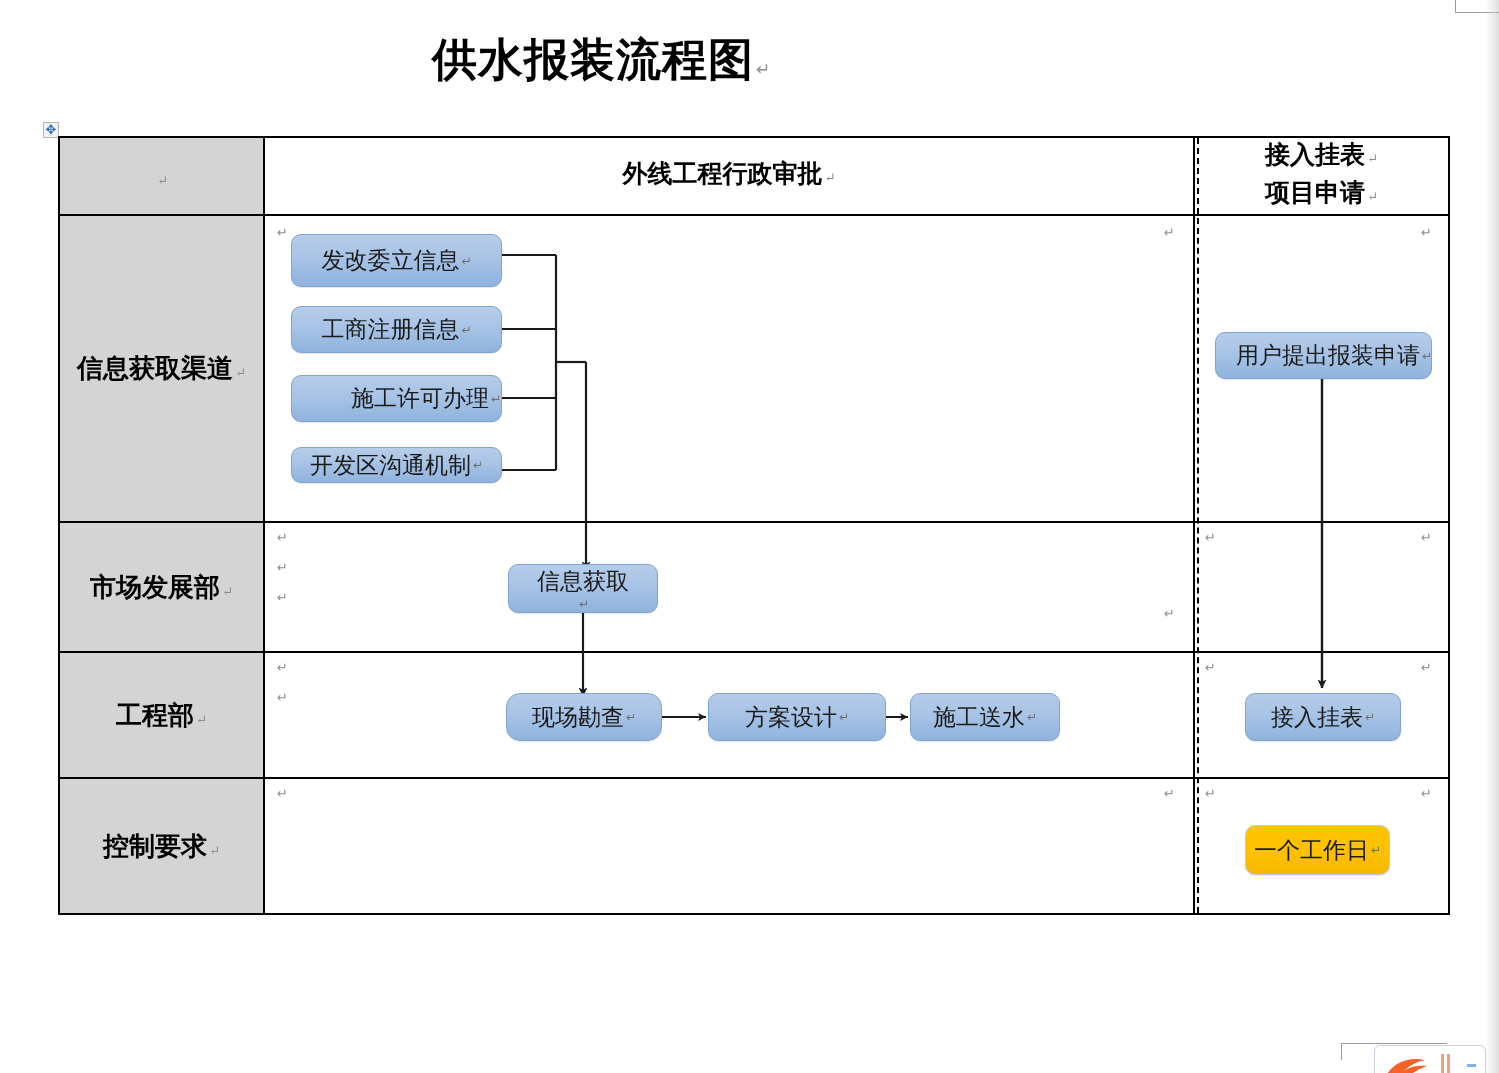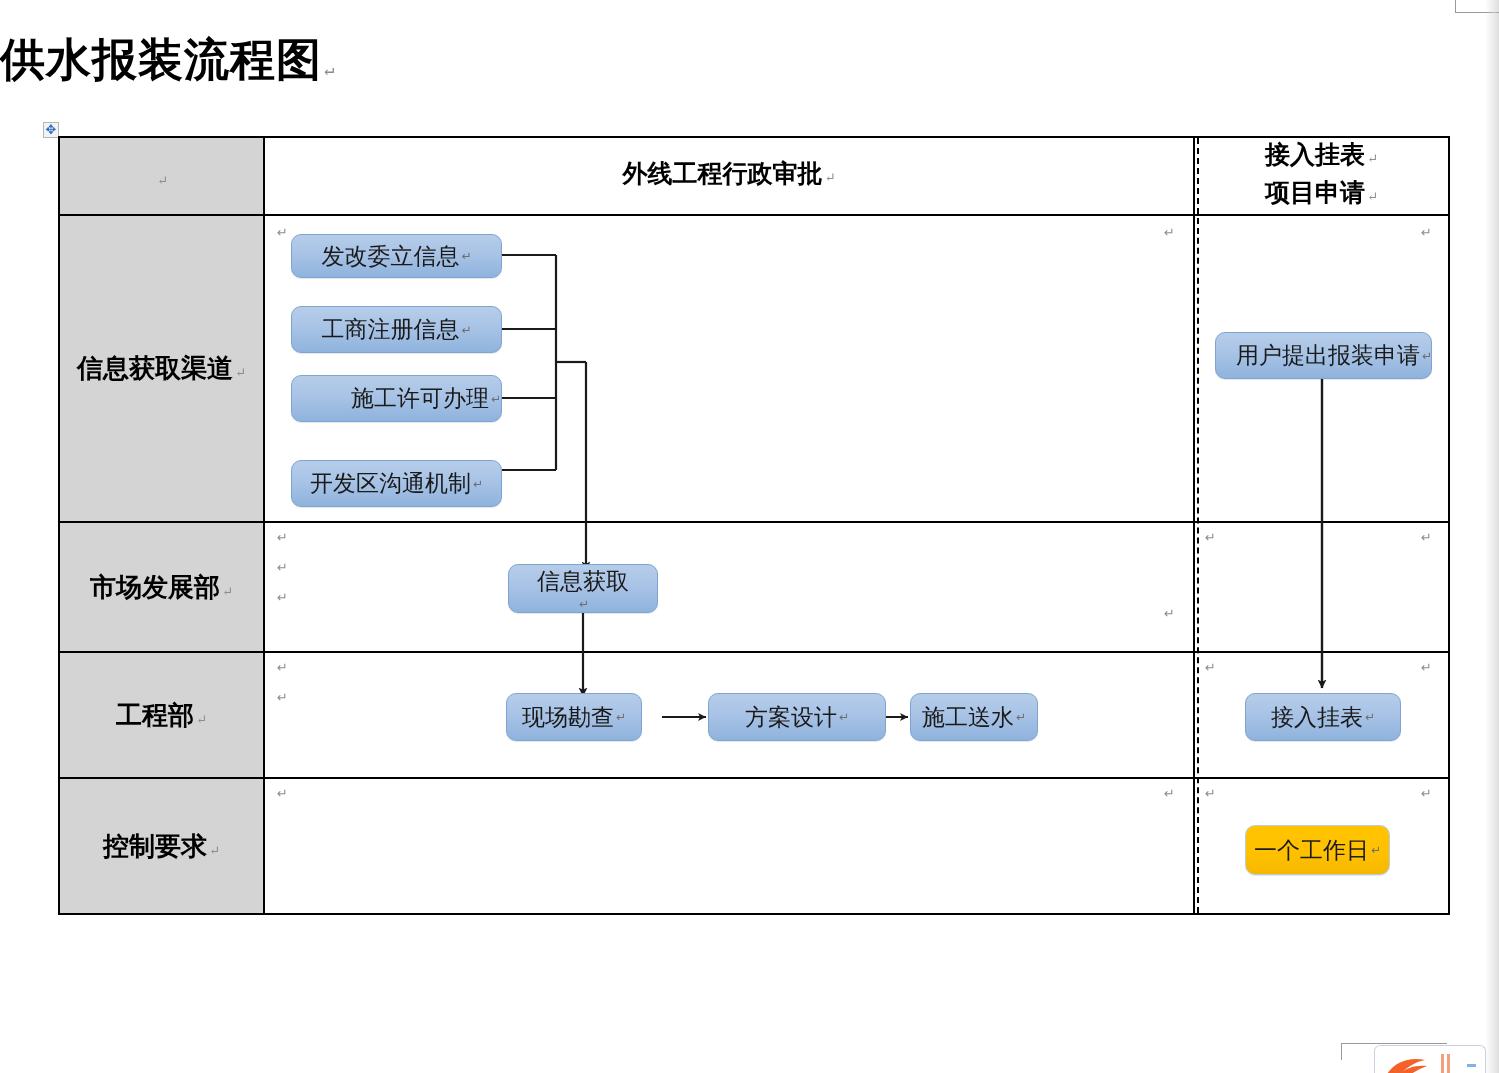--- a/index.html
+++ b/index.html
@@ -34,22 +34,22 @@
     height: 1073px;
     background: linear-gradient(to right, rgba(255,255,255,0), rgba(215,215,215,0.55) 70%, rgba(160,160,160,0.35));
   }
 
   
   #doc-title {
     position: absolute;
     left: 0;
     top: 30px;
     width: 1203px;
-    text-align: left;
-    font-family: Liberation Mono, monospace;
+    text-align: center;
+    font-family: Liberation Sans, sans-serif;
     font-weight: bold;
     font-size: 45px;
     letter-spacing: 1px;
     white-space: nowrap;
   }
   #doc-title .pilcrow {
     font-weight: normal;
     font-size: 17px;
     color: #8c8c8c;
     vertical-align: baseline;
@@ -346,56 +346,56 @@
 
   <path d="M583,613 V696" stroke="#1a1a1a" stroke-width="2.2" fill="none" marker-end="url(#arrowhead)"></path>
 
   <path d="M662,717 H706" stroke="#1a1a1a" stroke-width="2" fill="none" marker-end="url(#arrowhead-sm)"></path>
 
   <path d="M862,717 H908" stroke="#1a1a1a" stroke-width="2" fill="none" marker-end="url(#arrowhead-sm)"></path>
 
   <path d="M1322,379 V688" stroke="#1a1a1a" stroke-width="2.4" fill="none" marker-end="url(#arrowhead)"></path>
 </svg>
 
-<div class="node" style="left:291px; top:234px; width:211px; height:44px;">
+<div class="node" style="left:291px; top:234px; width:211px; height:53px;">
     <span>发改委立信息</span>
     <span class="pilcrow">↵</span>
   </div>
 
 <div class="node" style="left:291px; top:306px; width:211px; height:47px;">
     <span>工商注册信息</span>
     <span class="pilcrow">↵</span>
   </div>
 
 <div class="node" style="left:291px; top:375px; width:211px; height:47px;justify-content:flex-end;">
     <span>施工许可办理</span>
     <span class="pilcrow">↵</span>
   </div>
 
-<div class="node" style="left:291px; top:460px; width:211px; height:47px;">
+<div class="node" style="left:291px; top:447px; width:211px; height:36px;">
     <span>开发区沟通机制</span>
     <span class="pilcrow">↵</span>
   </div>
 
 <div class="node" style="left:508px; top:564px; width:150px; height:49px;flex-direction:column;">
     <span>信息获取</span>
     <span class="pilcrow">↵</span>
   </div>
 
-<div class="node" style="left:506px; top:693px; width:136px; height:48px;">
+<div class="node" style="left:506px; top:693px; width:156px; height:48px;border-radius:14px;">
     <span>现场勘查</span>
     <span class="pilcrow">↵</span>
   </div>
 
 <div class="node" style="left:708px; top:693px; width:178px; height:48px;">
     <span>方案设计</span>
     <span class="pilcrow">↵</span>
   </div>
 
-<div class="node" style="left:910px; top:693px; width:128px; height:48px;">
+<div class="node" style="left:910px; top:693px; width:150px; height:48px;">
     <span>施工送水</span>
     <span class="pilcrow">↵</span>
   </div>
 
 <div class="node" style="left:1215px; top:332px; width:217px; height:47px;padding-left:21px;">
     <span>用户提出报装申请</span>
     <span class="pilcrow">↵</span>
   </div>
 
 <div class="node" style="left:1245px; top:693px; width:156px; height:48px;">

